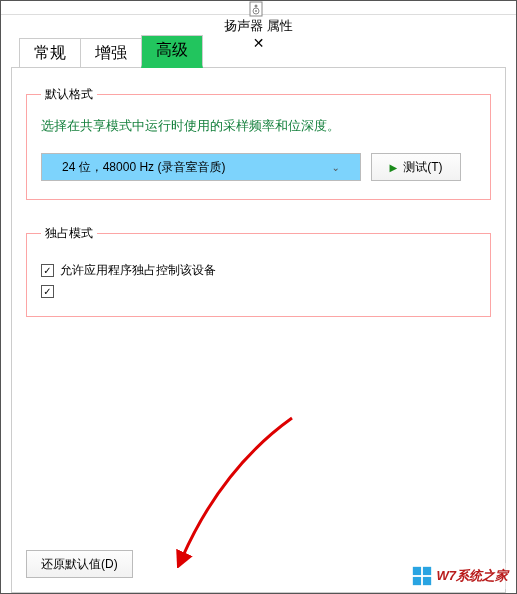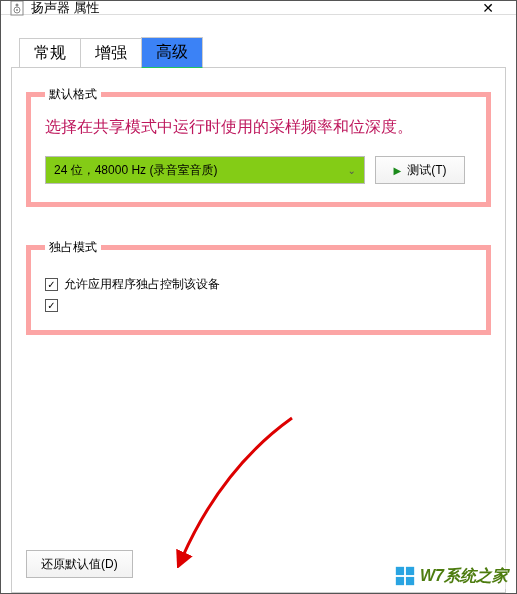--- a/index.html
+++ b/index.html
@@ -13,20 +13,21 @@
       position: relative;
       border: 1px solid #555;
       overflow: hidden;
     }
     .titlebar {
       display: flex;
       align-items: center;
       height: 14px;
       padding: 0 8px;
       border-bottom: 1px solid #ddd;
+      flex-direction: column;
     }
     .titlebar .ticon {
       width: 16px; height: 16px;
       margin-right: 6px;
       display: inline-flex; align-items: center; justify-content: center;
     }
     .titlebar .title { flex: 1; font-size: 13px; }
     .titlebar .close {
       width: 40px; height: 30px;
       display: flex; align-items: center; justify-content: center;
@@ -47,60 +48,60 @@
       padding: 4px 14px;
       border: 1px solid #ccc;
       border-bottom: none;
       background: #fff;
       font-size: 16px;
       margin-right: -1px;
       position: relative;
       top: 1px;
     }
     .tab.active {
-      background: #3b82f6;
-      border-bottom: 1px solid #22c55e;
+      background: #22c55e;
+      border-bottom: 3px solid #22c55e;
       z-index: 2;
       margin-top: 18px;
     }
     .tab:not(.active) { background: #fff; }
     .tabpanel {
       border: 1px solid #ccc;
       height: calc(100% - 26px);
       padding: 18px 14px 14px 14px;
       position: relative;
     }
     fieldset.group {
-      border: 5px solid #fca5a5;
+      border: 1px solid #fca5a5;
       padding: 14px 14px 18px 14px;
-      margin-bottom: 32px;
+      margin-bottom: 25px;
     }
     fieldset.group legend {
       padding: 0 4px;
       font-size: 12px;
     }
     .desc {
-      font-size: 16px;
+      font-size: 13px;
       margin-bottom: 18px;
-      color: #be185d;
+      color: #15803d;
     }
     .format-row {
       display: flex;
       gap: 10px;
       align-items: center;
     }
     .combo {
       display: flex;
       align-items: center;
       justify-content: space-between;
       border: 1px solid #bbb;
       height: 28px;
-      padding: 0 8px;
+      padding: 0 20px;
       width: 320px;
-      background: #84cc16;
+      background: #7dd3fc;
       font-size: 12px;
     }
     .combo .caret {
       font-size: 10px;
       color: #555;
     }
     .btn {
       display: inline-flex;
       align-items: center;
       justify-content: center;
@@ -140,22 +141,22 @@
     .arrow {
       position: absolute;
       pointer-events: none;
       z-index: 5;
     }
     .watermark {
       position: absolute;
       right: 4px; bottom: 4px;
       display: flex; align-items: center; gap: 4px;
       font-family: "Microsoft YaHei", sans-serif;
-      font-size: 16px; font-style: italic; font-weight: 700;
-      color: #4d7c0f;
+      font-size: 13px; font-style: italic; font-weight: 700;
+      color: #b91c1c;
       background: rgba(255,255,255,0.4);
       padding: 2px 4px;
       z-index: 6;
     }
     .watermark .wm-icon {
       width: 22px; height: 22px;
       display: inline-flex;
     }
   </style>
 </head>

